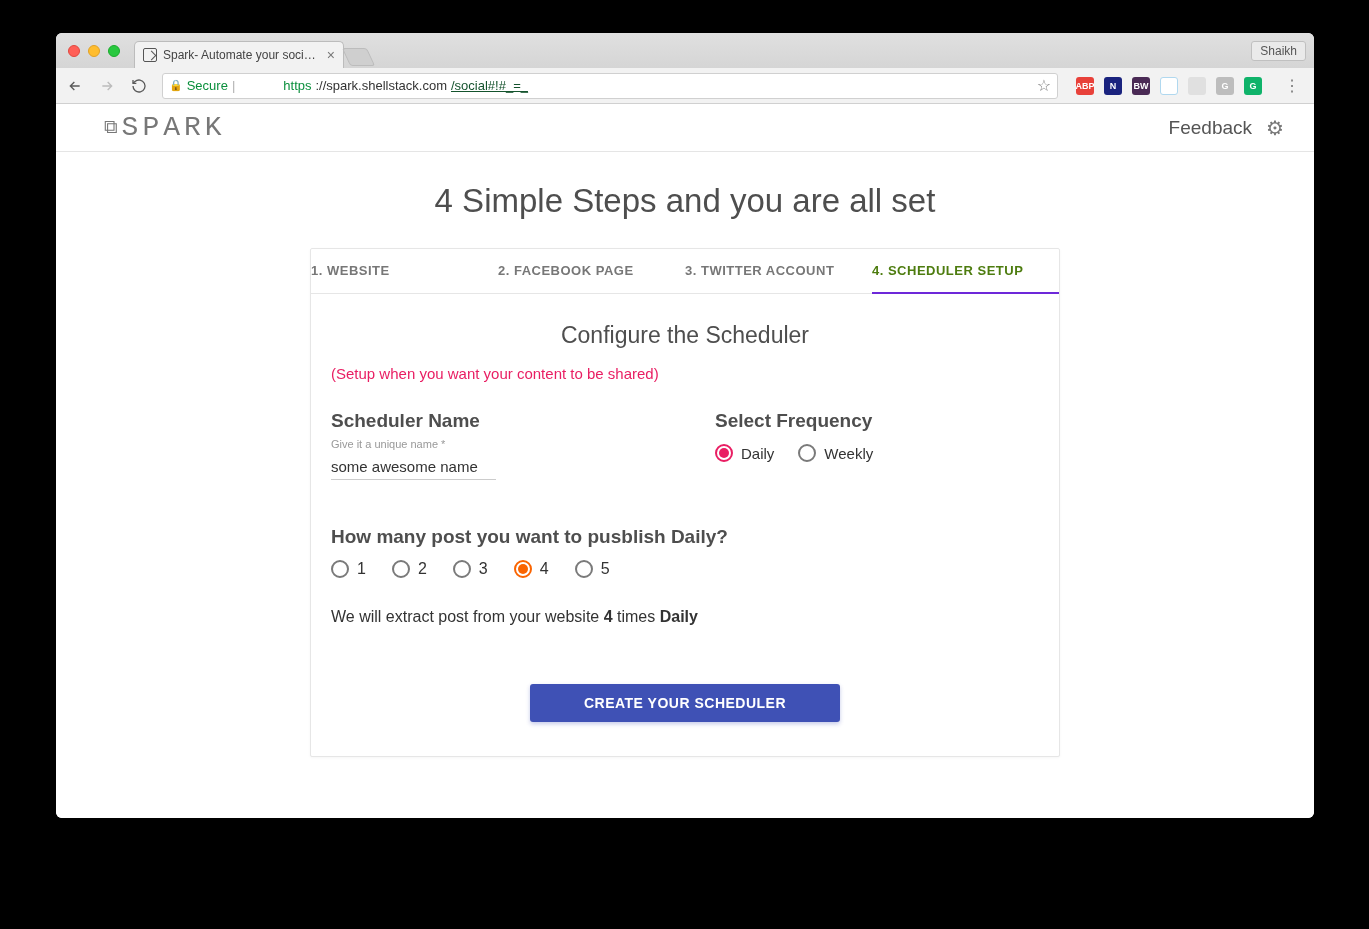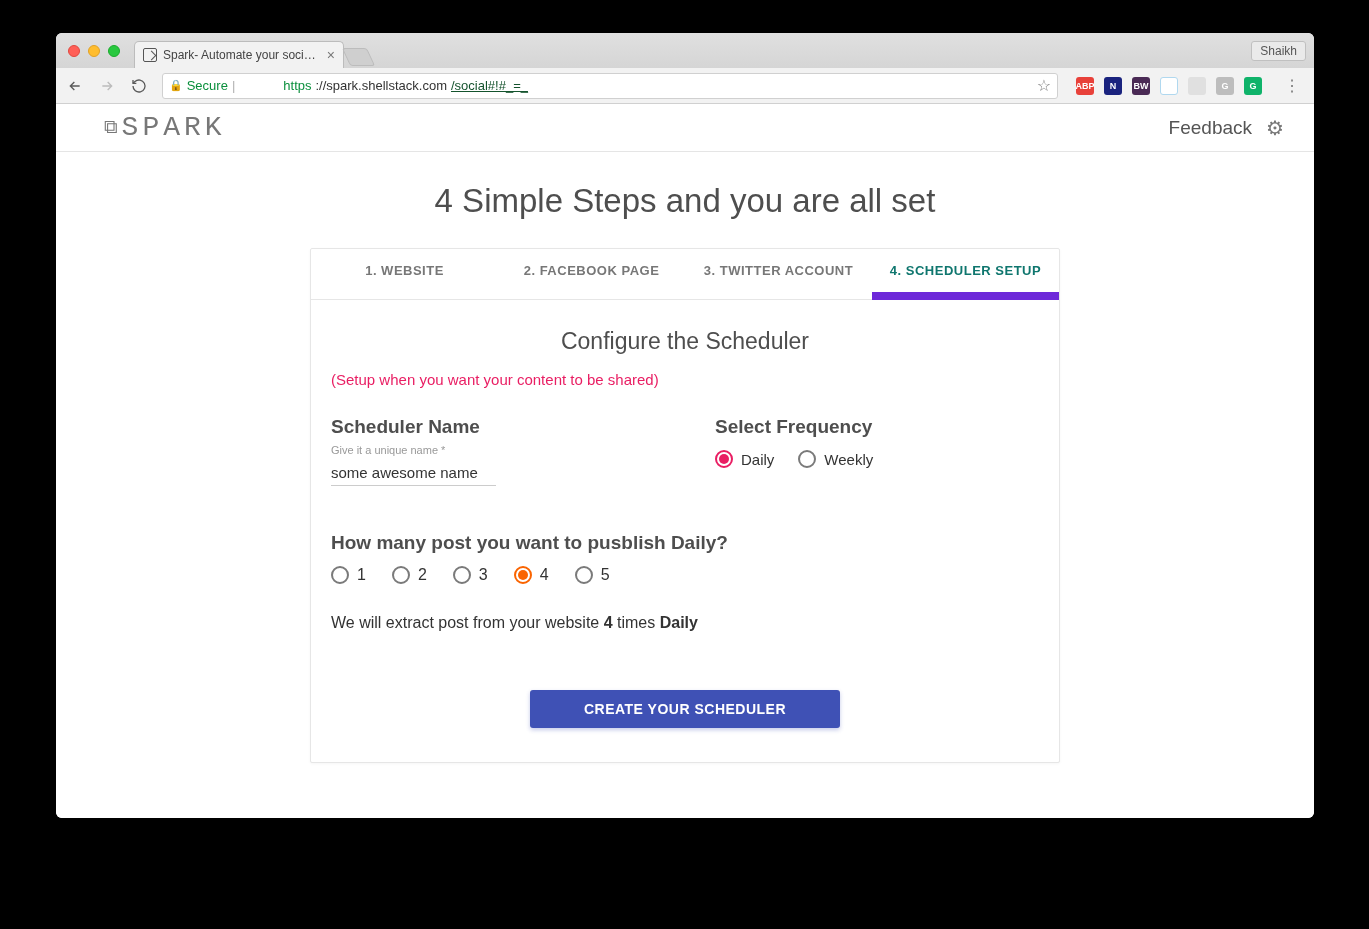--- a/index.html
+++ b/index.html
@@ -107,22 +107,22 @@
     .feedback-link { font-size:19px; color:#555;}
     .gear-icon { font-size:20px; color:#777;}
     
     .page-title { text-align:center; font-size:33px; font-weight:300; color:#4e4e4e; margin:30px 0 28px;}
     .card {
       width:750px; margin:0 auto 30px; background:#fff; border:1px solid #e6e6e6;
       border-radius:2px; box-shadow:0 1px 3px rgba(0,0,0,0.04);
     }
     
     .step-tabs { display:flex; border-bottom:1px solid #e6e6e6;}
-    .step-tab { flex:1; text-align:center; padding:14px 0; font-size:13px; letter-spacing:0.5px; font-weight:600; color:#777; cursor:pointer;}
-    .step-tab.active { color:#0f766e; border-bottom:8px solid #6d28d9; margin-bottom:-1px;}
+    .step-tab { flex:1; padding:14px 0; font-size:13px; letter-spacing:0.5px; font-weight:600; color:#777; cursor:pointer;}
+    .step-tab.active { color:#4d7c0f; border-bottom:2px solid #6d28d9; margin-bottom:-1px;}
     
     .card-body { padding: 28px 20px 34px;}
     .section-title { text-align:center; font-size:23px; color:#4e4e4e; font-weight:400; margin-bottom:6px;}
     .subtitle { color:#e91e63; font-size:15px; margin:16px 0 28px;}
     .row { display:flex; gap:60px;}
     .col { flex:1;}
     .label-h { font-size:19px; font-weight:600; color:#4e4e4e; margin-bottom:6px;}
     .hint { font-size:11px; color:#999; margin-bottom:2px;}
     .text-input {
       width:165px; border:none; border-bottom:1px solid #ccc; font-size:15px; color:#333;

